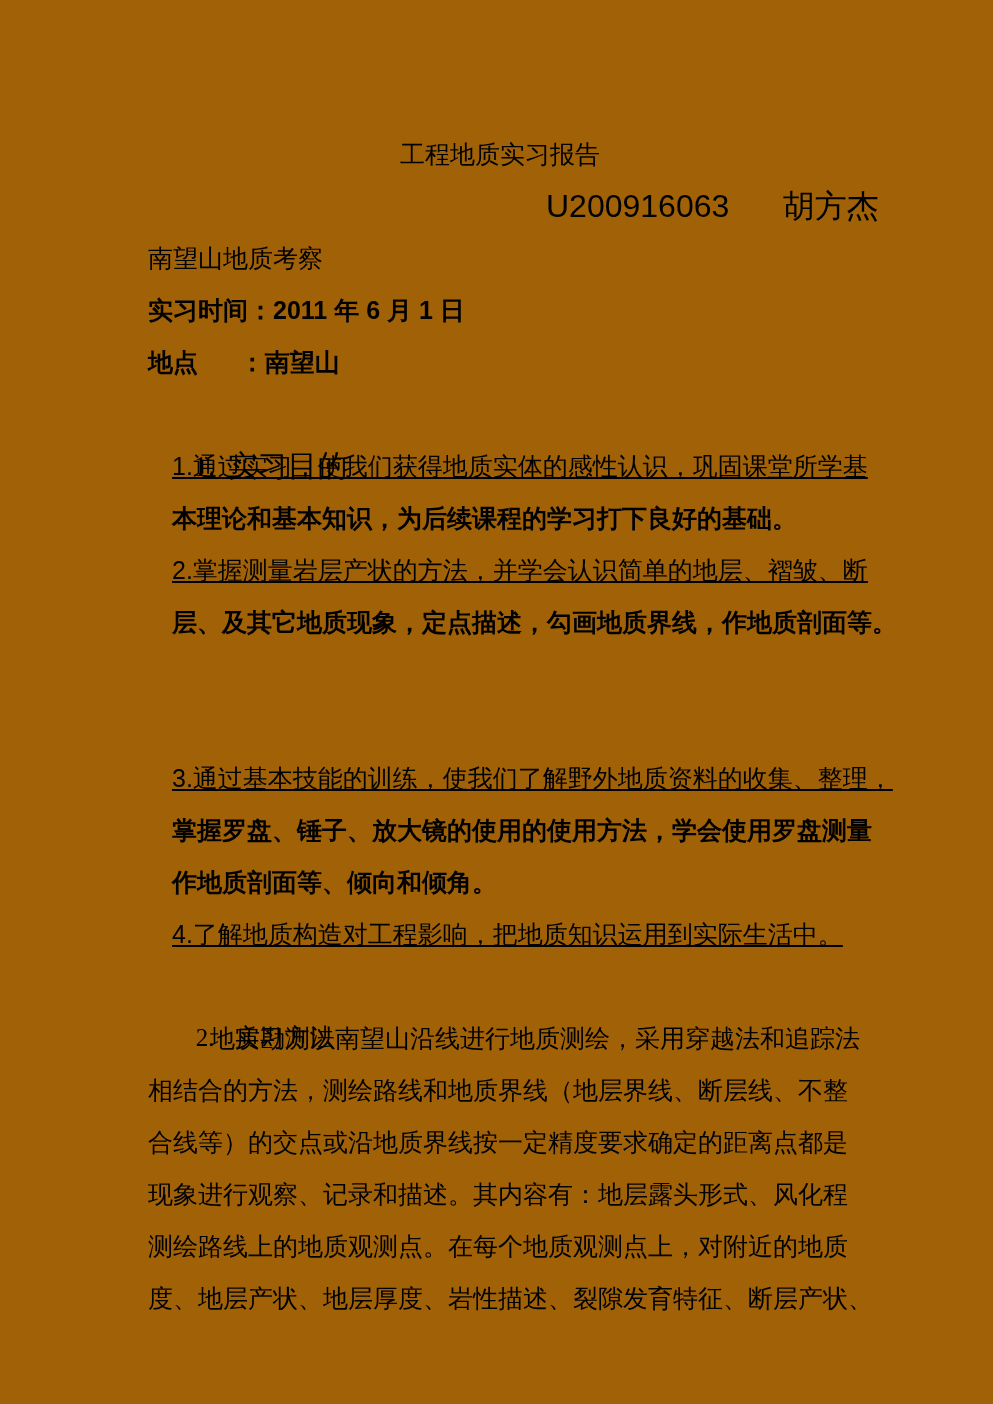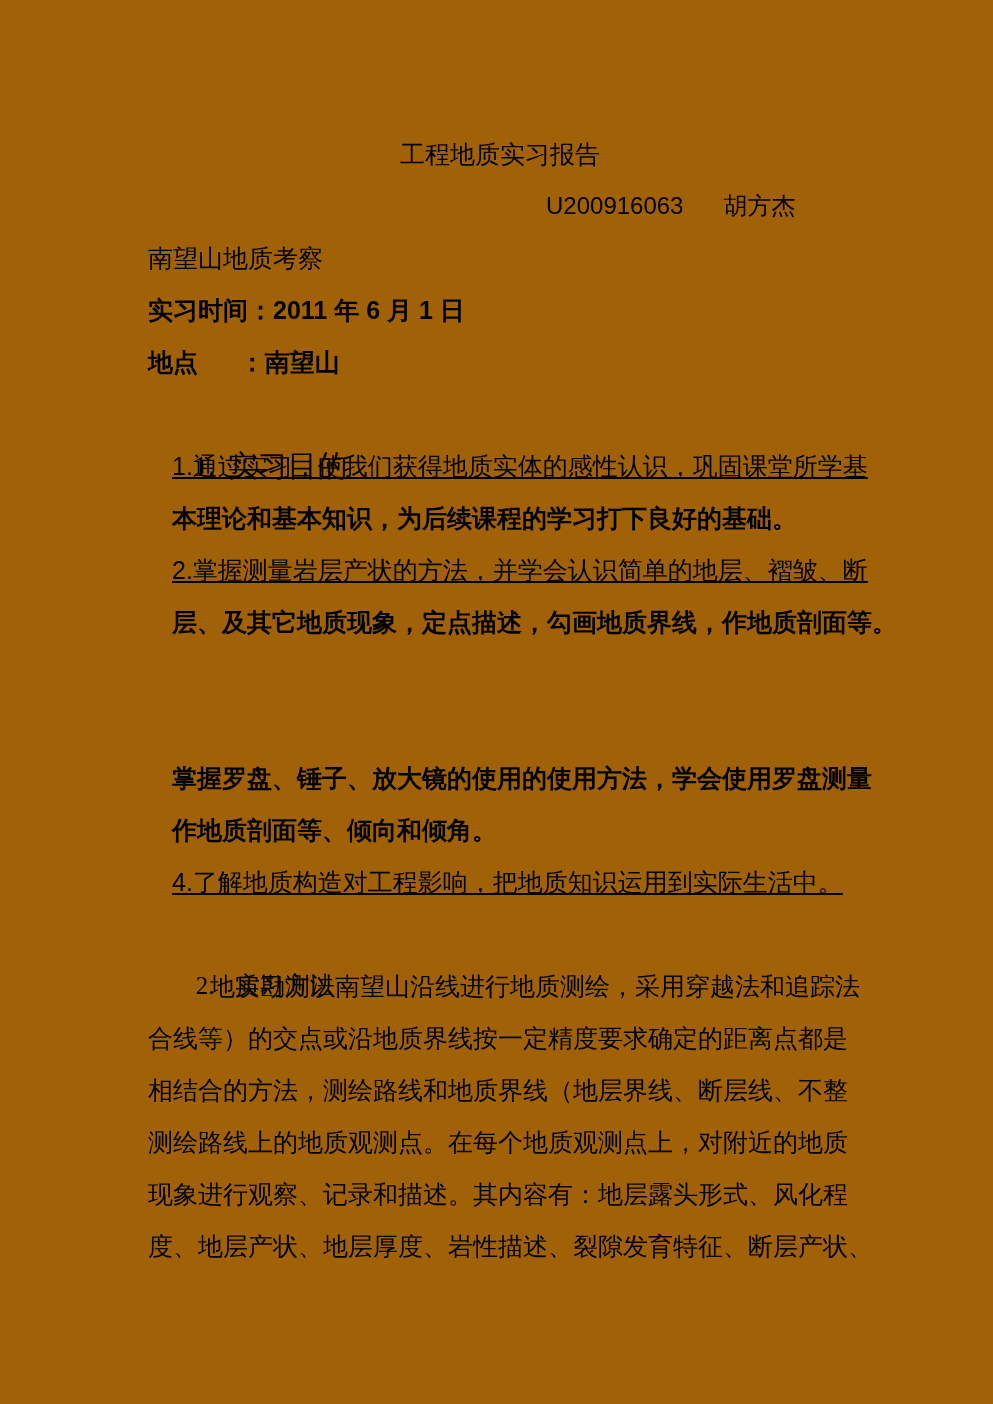--- a/index.html
+++ b/index.html
@@ -41,21 +41,21 @@
   }
 
   
   .title-row {
     text-align: center;
     font-size: 25px;
     height: 52px;
     line-height: 52px;
   }
   .byline-row {
-    font-size: 24px;
+    font-size: 32px;
     height: 52px;
     line-height: 52px;
     padding-left: 398px;
     white-space: pre;
   }
   .subtitle-row {
     font-size: 25px;
     height: 52px;
     line-height: 52px;
   }
@@ -143,29 +143,30 @@
     <div class="sec-head">
       <span class="num">1.</span><span class="hei" style="padding-left:12px">实习目的</span>
     </div>
 
     <div class="item-line hei">1.通过实习，使我们获得地质实体的感性认识，巩固课堂所学基</div>
     <div class="item-cont hei">本理论和基本知识，为后续课程的学习打下良好的基础。</div>
     <div class="item-line hei">2.掌握测量岩层产状的方法，并学会认识简单的地层、褶皱、断</div>
     <div class="item-cont hei">层、及其它地质现象，定点描述，勾画地质界线，作地质剖面等。</div>
     <div class="spacer-line"></div>
     <div class="spacer-line"></div>
+    <div class="item-line hei">3.通过基本技能的训练，使我们了解野外地质资料的收集、整理，</div>
     <div class="item-cont hei">掌握罗盘、锤子、放大镜的使用的使用方法，学会使用罗盘测量</div>
     <div class="item-cont hei">作地质剖面等、倾向和倾角。</div>
     <div class="item-line hei">4.了解地质构造对工程影响，把地质知识运用到实际生活中。</div>
 
     <div class="kai-head">
       <span class="num">2.</span><span class="kai" style="padding-left:20px">实习方法</span>
     </div>
 
     <div class="kai-line indent2">地质勘测以南望山沿线进行地质测绘，采用穿越法和追踪法</div>
+    <div class="kai-line">相结合的方法，测绘路线和地质界线（地层界线、断层线、不整</div>
     <div class="kai-line">合线等）的交点或沿地质界线按一定精度要求确定的距离点都是</div>
-    <div class="kai-line">相结合的方法，测绘路线和地质界线（地层界线、断层线、不整</div>
+    <div class="kai-line">现象进行观察、记录和描述。其内容有：地层露头形式、风化程</div>
     <div class="kai-line">测绘路线上的地质观测点。在每个地质观测点上，对附近的地质</div>
-    <div class="kai-line">现象进行观察、记录和描述。其内容有：地层露头形式、风化程</div>
     <div class="kai-line">度、地层产状、地层厚度、岩性描述、裂隙发育特征、断层产状、</div>
 
   </div>
 </div>
 
 </body></html>

